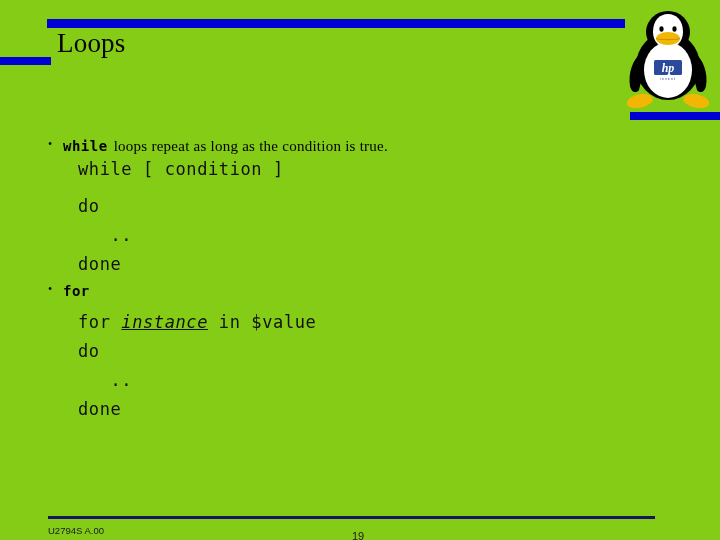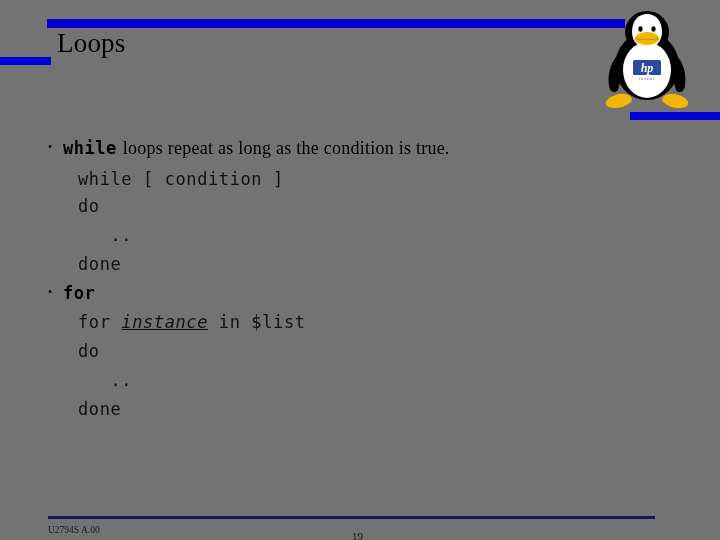--- a/index.html
+++ b/index.html
@@ -11,21 +11,21 @@
     width: 720px;
     height: 540px;
     position: relative;
     overflow: hidden;
     font-family: "Liberation Serif", serif;
   }
 
   .slide {
     position: absolute;
     inset: 0;
-    background: #737373;
+    background: #84cc16;
   }
 
   
   .bar {
     position: absolute;
     background: #0000d4;
   }
   .bar-top-main   { left: 47px;  top: 19px;  width: 578px; height: 9px; }
   .bar-top-left   { left: 0px;   top: 57px;  width: 51px;  height: 8px; }
   .bar-top-right  { left: 600px; top: 19px;  width: 25px;  height: 9px; }
@@ -40,21 +40,21 @@
     font-size: 27px;
     color: #000000;
     line-height: 1.05;
     letter-spacing: 0.2px;
     white-space: nowrap;
   }
 
   
   .logo {
     position: absolute;
-    left: 599px;
+    left: 620px;
     top: 8px;
     width: 96px;
     height: 104px;
   }
   .logo svg { display: block; width: 100%; height: 100%; }
 
   
   .content {
     position: absolute;
     left: 0;
@@ -75,27 +75,27 @@
     font-size: 12px;
     line-height: 1;
     color: #000;
     transform: translateY(-3px);
     display: inline-block;
     text-align: center;
   }
   .kw {
     font-family: "DejaVu Sans Mono", "Liberation Mono", monospace;
     font-weight: bold;
-    font-size: 17px;
+    font-size: 14px;
     color: #000;
     letter-spacing: 0.5px;
   }
   .desc {
     font-family: "Liberation Serif", serif;
-    font-size: 18px;
+    font-size: 15px;
     color: #000;
     margin-left: 6px;
     letter-spacing: 0.25px;
   }
 
   .code-line {
     position: absolute;
     font-family: "DejaVu Sans Mono", "Liberation Mono", monospace;
     font-size: 17px;
     color: #111111;
@@ -111,21 +111,21 @@
   .footer-rule {
     position: absolute;
     left: 48px;
     top: 516px;
     width: 607px;
     height: 3px;
     background: #151560;
   }
   .footer-text {
     position: absolute;
-    font-family: Liberation Serif, serif;
+    font-family: Liberation Sans, sans-serif;
     font-size: 9.5px;
     color: #1a1a1a;
     white-space: nowrap;
   }
   .footer-left  { left: 48px;  top: 525px; }
   .footer-page  { left: 352px; top: 522px; font-size: 11px; margin-top: 8px; }
   .footer-right { left: 510px; top: 525px; }
 </style>
 </head>
 <body>
@@ -172,31 +172,31 @@
   </div>
 
   <div class="content">
 
     <div class="bullet-row" style="left:45px; top:138px;">
       <span class="bullet-dot">•</span>
       <span class="kw">while</span>
       <span class="desc">loops repeat as long as the condition is true.</span>
     </div>
 
-    <div class="code-line" style="left:78px; top:169px;text-align:center;">while [ condition ]</div>
+    <div class="code-line" style="left:78px; top:159px;text-align:center;">while [ condition ]</div>
     <div class="code-line" style="left:78px; top:196px;">do</div>
     <div class="code-line" style="left:78px; top:225px;">   ..</div>
     <div class="code-line" style="left:78px; top:254px;">done</div>
 
     <div class="bullet-row" style="left:45px; top:283px;">
       <span class="bullet-dot">•</span>
       <span class="kw">for</span>
     </div>
 
-    <div class="code-line" style="left:78px; top:312px;"><span>for </span><span class="it">instance</span><span> in $list</span></div>
+    <div class="code-line" style="left:78px; top:312px;"><span>for </span><span class="it">instance</span><span> in $value</span></div>
     <div class="code-line" style="left:78px; top:341px;">do</div>
     <div class="code-line" style="left:78px; top:370px;">   ..</div>
     <div class="code-line" style="left:78px; top:399px;">done</div>
 
   </div>
 
   <div class="footer-rule"></div>
   <div class="footer-text footer-left">U2794S A.00</div>
   <div class="footer-text footer-page">19</div>
 

